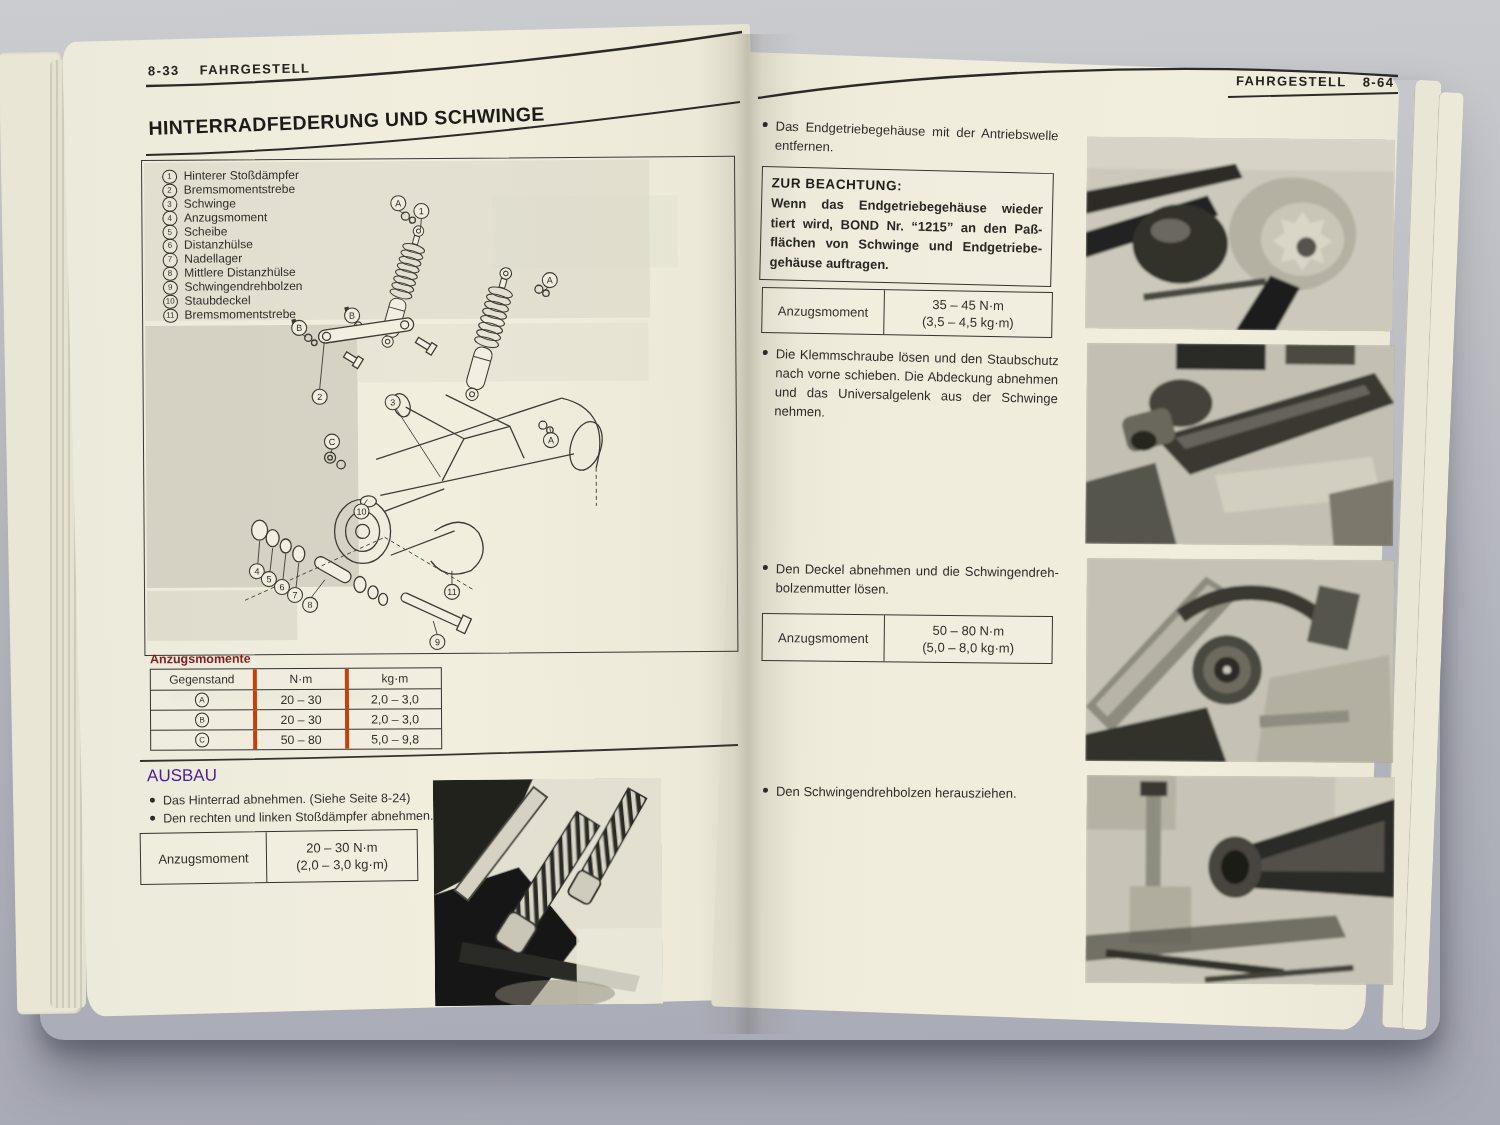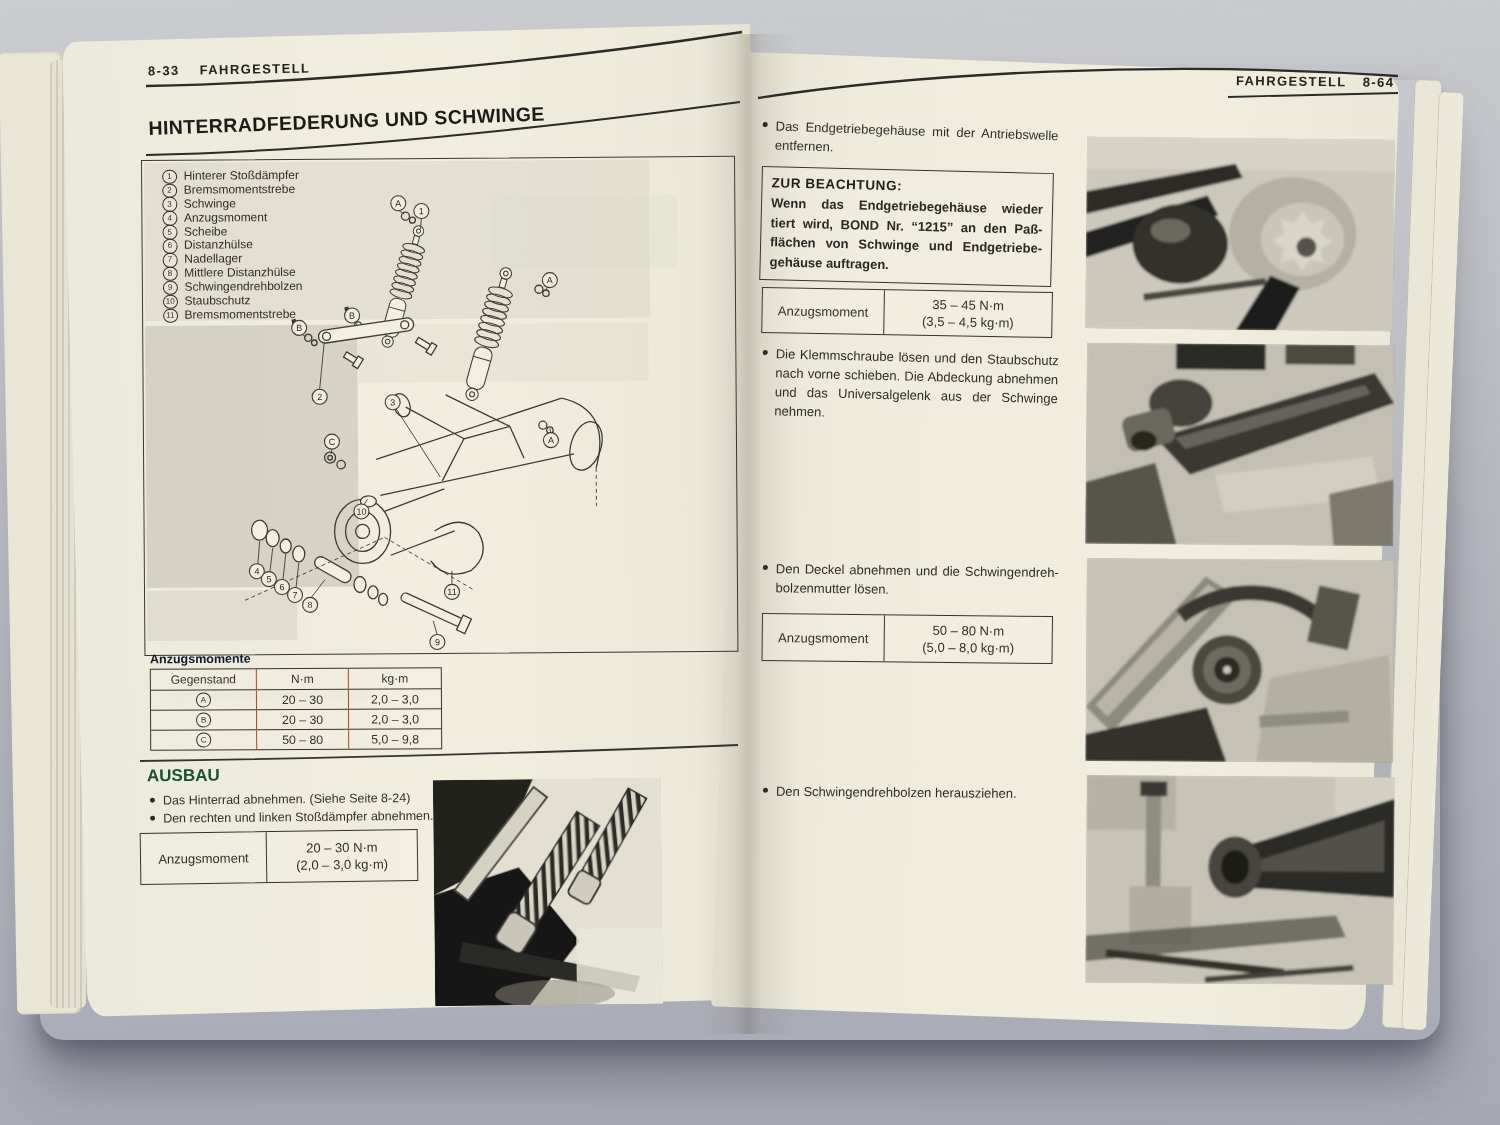--- a/index.html
+++ b/index.html
@@ -36,23 +36,23 @@
   .dot{width:5px;height:5px;border-radius:50%;background:#2b2a26;margin-top:6px;flex:none;}
   .bullet-row{display:flex;gap:8px;}
   .jl{text-align:justify;overflow:hidden;}
   .jl::after{content:"";display:inline-block;width:100%;height:0;}
   
   .plist{font-size:12px;line-height:13.9px;color:#2e2c27;}
   .plist .row{display:flex;align-items:center;gap:7px;height:13.9px;}
   .cnum{display:inline-flex;width:12.5px;height:12.5px;border:1px solid #2e2c27;border-radius:50%;
         align-items:center;justify-content:center;font-size:8px;flex:none;background:rgba(244,241,230,.4);}
   
-  .anz-caption{font-size:12.5px;font-weight:700;color:#0f172a;}
+  .anz-caption{font-size:12.5px;font-weight:700;color:#7f1d1d;}
   .anz-table{display:grid;grid-template-columns:106px 92px 92px;border:1.7px solid #35332d;background:rgba(244,241,230,.35);}
-  .anz-table .c{border-right:1px solid #c2410c;border-bottom:1px solid #35332d;display:flex;align-items:center;justify-content:center;
+  .anz-table .c{border-right:4px solid #c2410c;border-bottom:1px solid #35332d;display:flex;align-items:center;justify-content:center;
         font-size:12.3px;height:19px;}
   .anz-table .hd{font-size:12px;height:20px;}
   .anz-table .lastc{border-right:none;}
   .anz-table .lastr{border-bottom:none;}
   .tq-table{display:grid;border:1.6px solid #35332d;background:rgba(244,241,230,.3);}
   .tq-label{border-right:1px solid #35332d;display:flex;align-items:center;justify-content:center;font-size:13px;}
   .tq-val{display:flex;flex-direction:column;align-items:center;justify-content:center;font-size:13px;line-height:17px;}
   
   .notice{border:1.7px solid #35332d;padding:6px 9px 8px 9px;background:rgba(244,241,230,.25);}
   .notice .nt{font-size:13.5px;font-weight:700;letter-spacing:.6px;color:#201f1b;line-height:20px;}
@@ -311,21 +311,21 @@
       <div class="row">
           <span class="cnum">8</span>
           <span>Mittlere Distanzhülse</span>
         </div>
       <div class="row">
           <span class="cnum">9</span>
           <span>Schwingendrehbolzen</span>
         </div>
       <div class="row">
           <span class="cnum">10</span>
-          <span>Staubschutz</span>
+          <span>Staubdeckel</span>
         </div>
       <div class="row">
           <span class="cnum">11</span>
           <span>Bremsmomentstrebe</span>
         </div>
     </div>
   </div>
 
   <div class="abs anz-caption" style="left:150px;top:652px;transform:rotate(-0.3deg);">Anzugsmomente</div>
 
@@ -343,21 +343,21 @@
       </div>
     <div class="c">20 – 30</div>
     <div class="c lastc">2,0 – 3,0</div>
     <div class="c lastr">
         <span class="cnum">C</span>
       </div>
     <div class="c lastr">50 – 80</div>
     <div class="c lastc lastr">5,0 – 9,8</div>
   </div>
 
-  <div class="abs" style="left:147px;top:766px;font-size:17px;font-weight:700;color:#14532d;transform:rotate(-0.5deg);">AUSBAU</div>
+  <div class="abs" style="left:147px;top:766px;font-size:17px;font-weight:400;color:#4c1d95;transform:rotate(-0.5deg);">AUSBAU</div>
 
   <div class="abs" style="left:150px;top:790px;width:320px;transform:rotate(-0.6deg);">
     <div class="bullet-row">
       <span class="dot"></span>
       <span style="font-size:12.5px;line-height:18px;">Das Hinterrad abnehmen.  (Siehe Seite 8-24)</span>
     </div>
     <div class="bullet-row">
       <span class="dot"></span>
       <span style="font-size:12.5px;line-height:18px;">Den rechten und linken Stoßdämpfer abnehmen.</span>
     </div>

